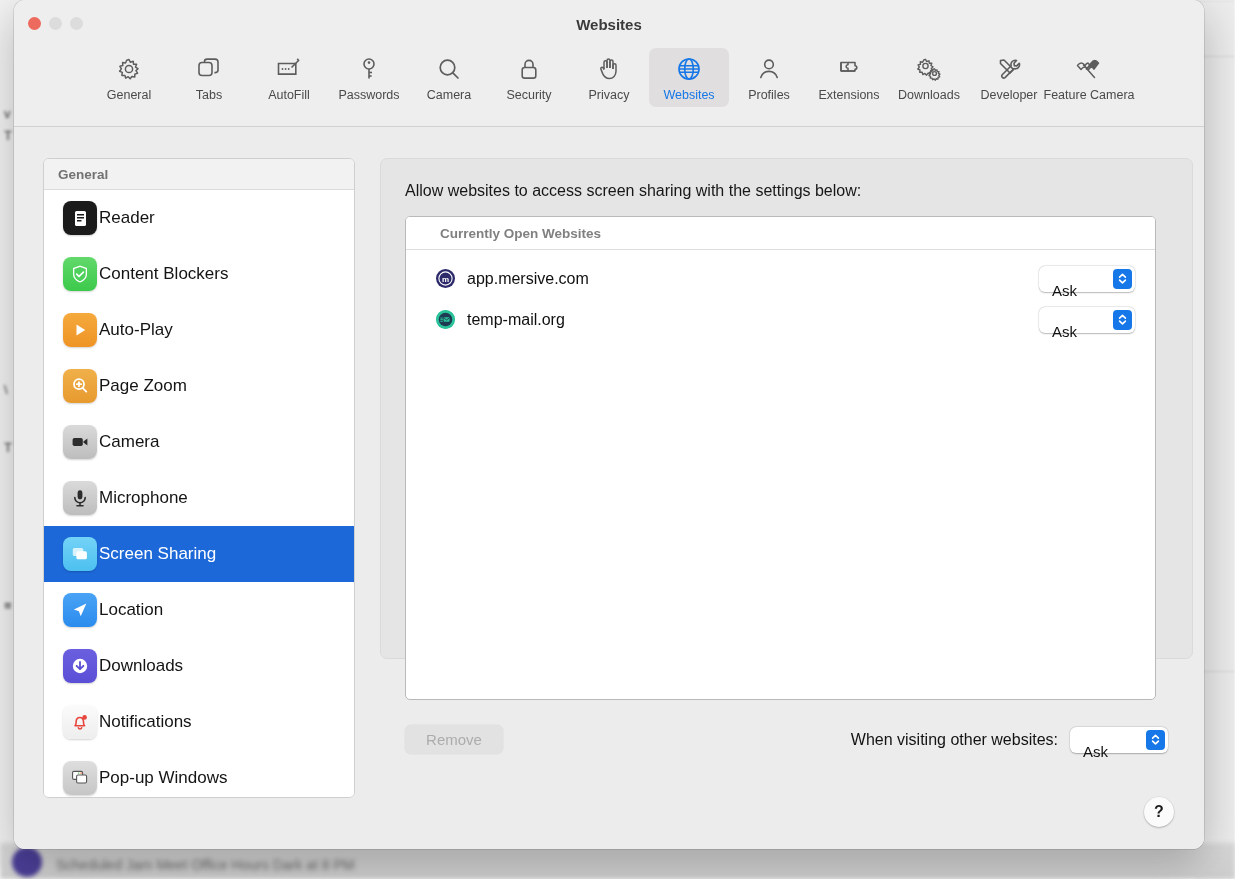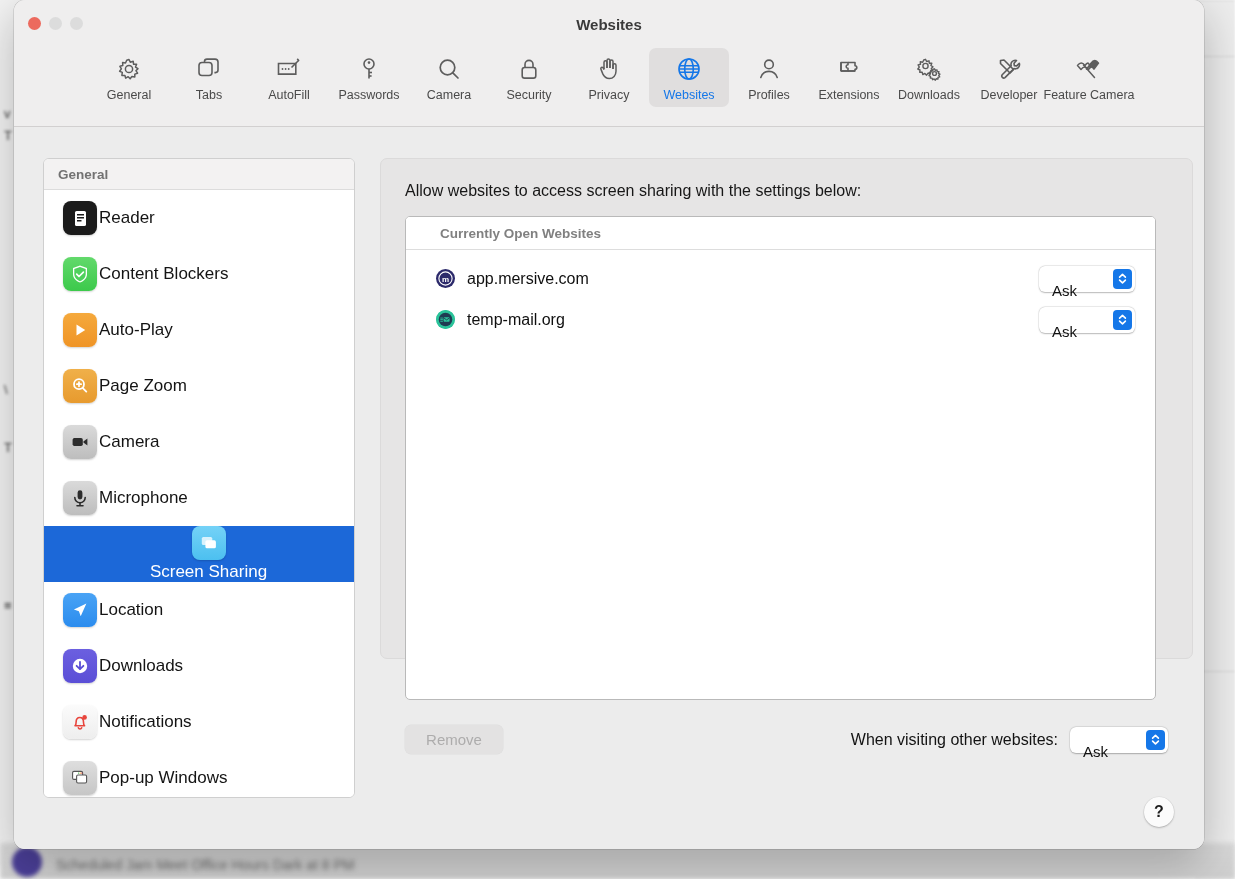--- a/index.html
+++ b/index.html
@@ -185,21 +185,21 @@
     background: #ffffff;
   }
   .sb-item {
     height: 56px;
     display: flex;
     align-items: center;
     padding-left: 19px;
     gap: 2px;
     cursor: default;
   }
-  .sb-item.selected { background: #1c68d8; flex-direction: column; }
+  .sb-item.selected { background: #1c68d8; }
   .sb-label {
     font-size: 17px;
     color: #141414;
     white-space: nowrap;
   }
   .sb-item.selected .sb-label { color: #ffffff; }
 
   .sb-icon {
     width: 34px; height: 34px;
     border-radius: 8px;

